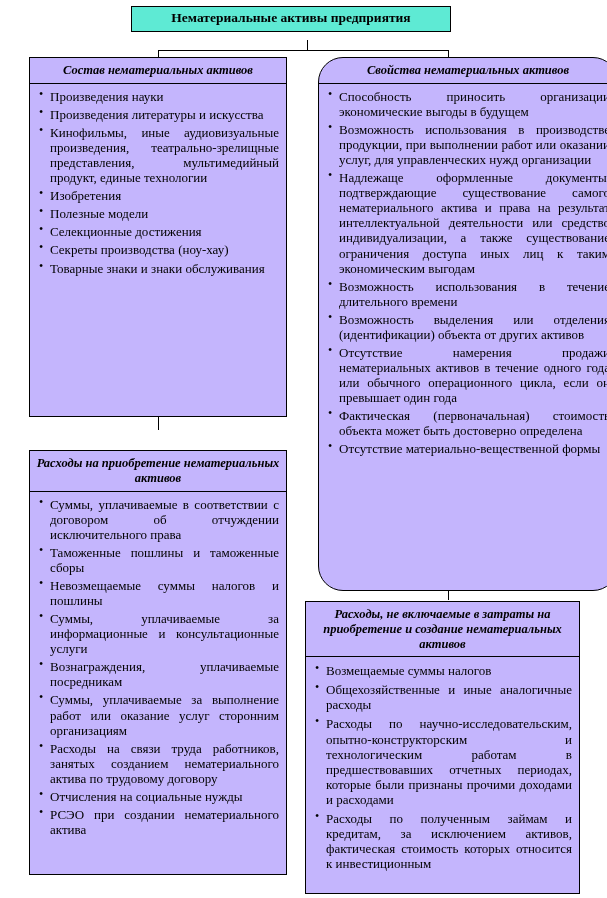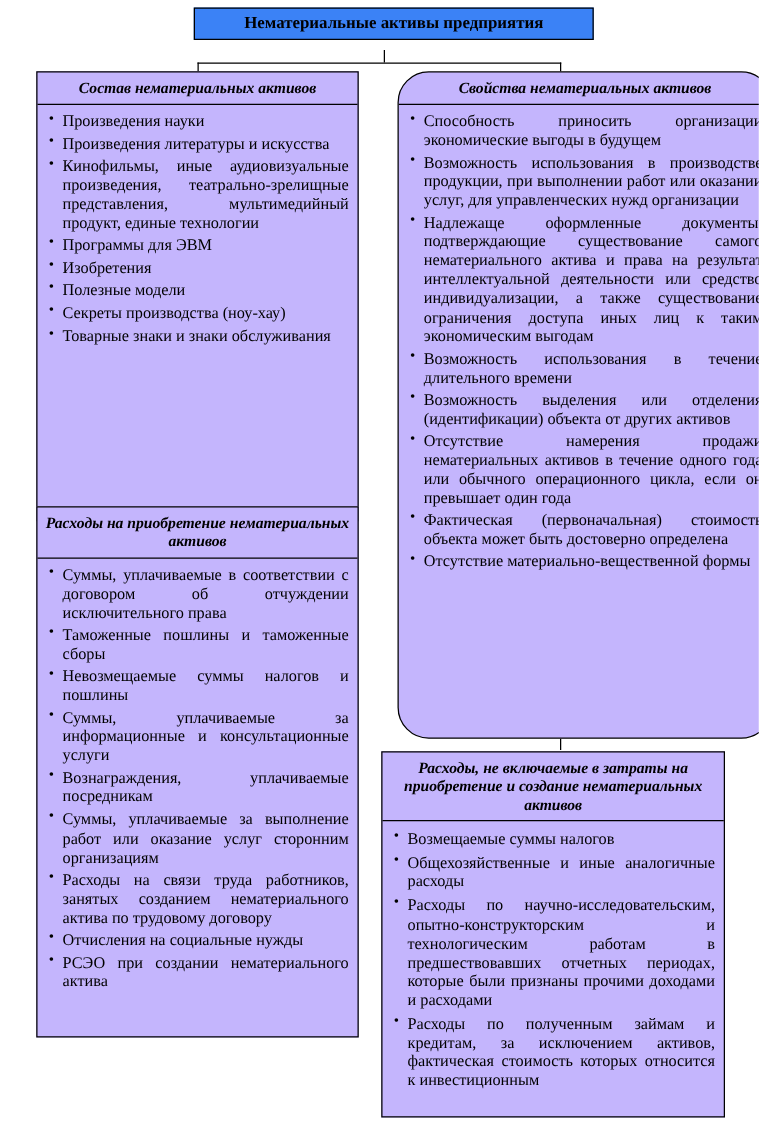--- a/index.html
+++ b/index.html
@@ -17,31 +17,31 @@
   }
   .canvas {
     position: relative;
     width: 607px;
     height: 898px;
   }
 
   
   .title-box {
     position: absolute;
-    left: 155px;
+    left: 131px;
     top: 6px;
     width: 320px;
     box-sizing: border-box;
     border: 1.5px solid #000;
     text-align: center;
     font-weight: bold;
     font-size: 13.5px;
     padding: 4px 4px 5px 4px;
     line-height: 1.1;
-    background: #3b82f6;
+    background: #5eead4;
   }
 
   
   .vline {
     position: absolute;
     width: 1px;
     background: #000;
   }
   .hline {
     position: absolute;
@@ -99,21 +99,21 @@
   }
   #panel-properties {
     left: 318px;
     top: 57px;
     width: 300px;
     height: 534px;
     border-radius: 25px;
   }
   #panel-expenses {
     left: 29px;
-    top: 405px;
+    top: 450px;
     width: 258px;
     height: 425px;
   }
   #panel-excluded {
     left: 305px;
     top: 601px;
     width: 275px;
     height: 293px;
   }
   #panel-composition .panel-body { padding-top: 5px; }
@@ -139,23 +139,23 @@
   <div class="vline" style="left:158px; top:417px; height:13px;"></div>
   <div class="vline" style="left:448px; top:591px; height:9px;"></div>
 
   <div class="panel" id="panel-composition">
     <div class="panel-head">Состав нематериальных активов</div>
     <div class="panel-body">
       <ul class="items">
         <li>Произведения науки</li>
         <li>Произведения литературы и искусства</li>
         <li>Кинофильмы, иные аудиовизуальные произведения, театрально-зрелищные представления, мультимедийный продукт, единые технологии</li>
-        <li>Программы для ЭВМ</li>
         <li>Изобретения</li>
         <li>Полезные модели</li>
+        <li>Селекционные достижения</li>
         <li>Секреты производства (ноу-хау)</li>
         <li>Товарные знаки и знаки обслуживания</li>
       </ul>
     </div>
   </div>
 
   <div class="panel" id="panel-properties">
     <div class="panel-head">Свойства нематериальных активов</div>
     <div class="panel-body">
       <ul class="items">

